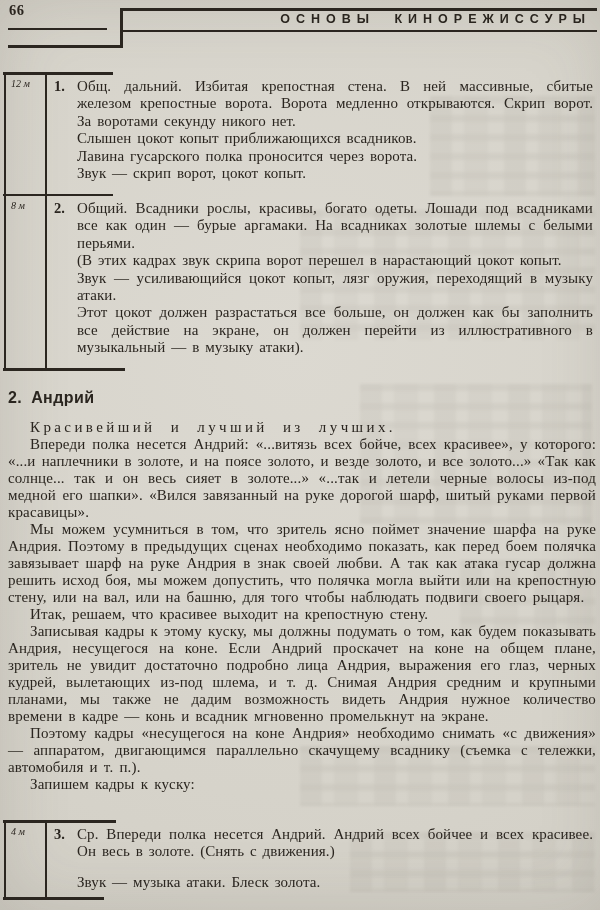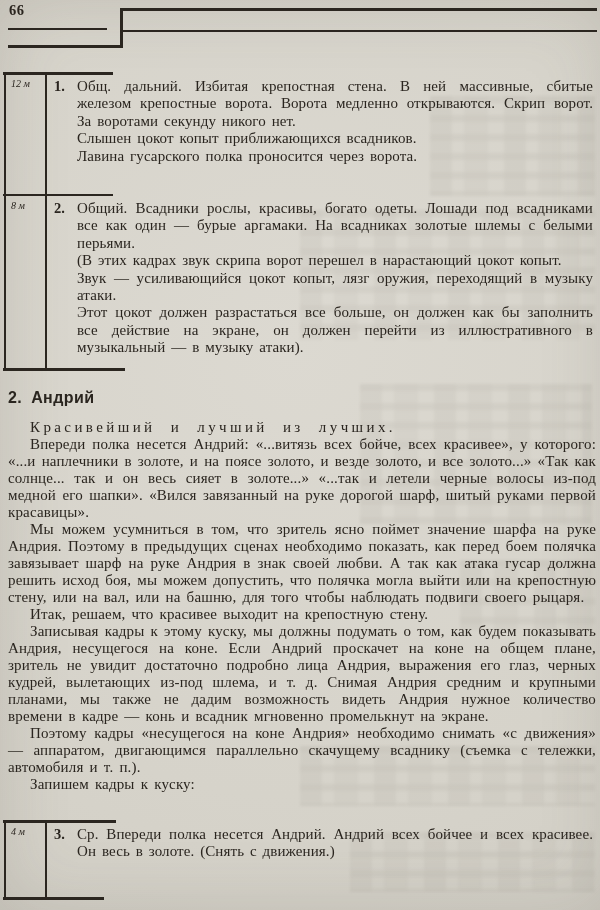--- a/index.html
+++ b/index.html
@@ -105,35 +105,37 @@
   <div class="bleed b4"></div>
   <div class="bleed b5"></div>
   <div class="bleed b6"></div>
 
   <div class="pagenum">66</div>
   <div class="rule h-left-thin"></div>
   <div class="rule h-left-thick"></div>
   <div class="rule h-vert"></div>
   <div class="rule h-right-top"></div>
   <div class="rule h-right-bot"></div>
+  <div class="running-title">ОСНОВЫ КИНОРЕЖИССУРЫ</div>
 
   <section class="shot-table st-top">
     <div class="v-left"></div>
     <div class="v-sep"></div>
     <div class="hz hz-top1"></div>
     <div class="hz hz-mid1"></div>
     <div class="hz hz-bot1"></div>
 
     <div class="trow trow-1">
       <div class="dur">12 м</div>
       <div class="shot-num">1.</div>
       <div class="cell">
         <p>Общ. дальний. Избитая крепостная стена. В ней массивные, сбитые железом крепостные ворота. Ворота медленно открываются. Скрип ворот. За воротами секунду никого нет.</p>
         <p>Слышен цокот копыт приближающихся всадников.</p>
         <p>Лавина гусарского полка проносится через ворота.</p>
+        <p>Звук — скрип ворот, цокот копыт.</p>
       </div>
     </div>
 
     <div class="trow trow-2">
       <div class="dur">8 м</div>
       <div class="shot-num">2.</div>
       <div class="cell">
         <p>Общий. Всадники рослы, красивы, богато одеты. Лошади под всадниками все как один — бурые аргамаки. На всадниках золотые шлемы с белыми перьями.</p>
         <p>(В этих кадрах звук скрипа ворот перешел в нарастающий цокот копыт.</p>
         <p>Звук — усиливающийся цокот копыт, лязг оружия, переходящий в музыку атаки.</p>
@@ -160,17 +162,18 @@
     <div class="v-left"></div>
     <div class="v-sep"></div>
     <div class="hz hz-top3"></div>
     <div class="hz hz-bot3"></div>
 
     <div class="trow trow-3">
       <div class="dur">4 м</div>
       <div class="shot-num">3.</div>
       <div class="cell">
         <p>Ср. Впереди полка несется Андрий. Андрий всех бойчее и всех красивее. Он весь в золоте. (Снять с движения.)</p>
+        <p class="gap-before">Звук — музыка атаки. Блеск золота.</p>
       </div>
     </div>
   </section>
 
 </div>
 
 </body></html>

